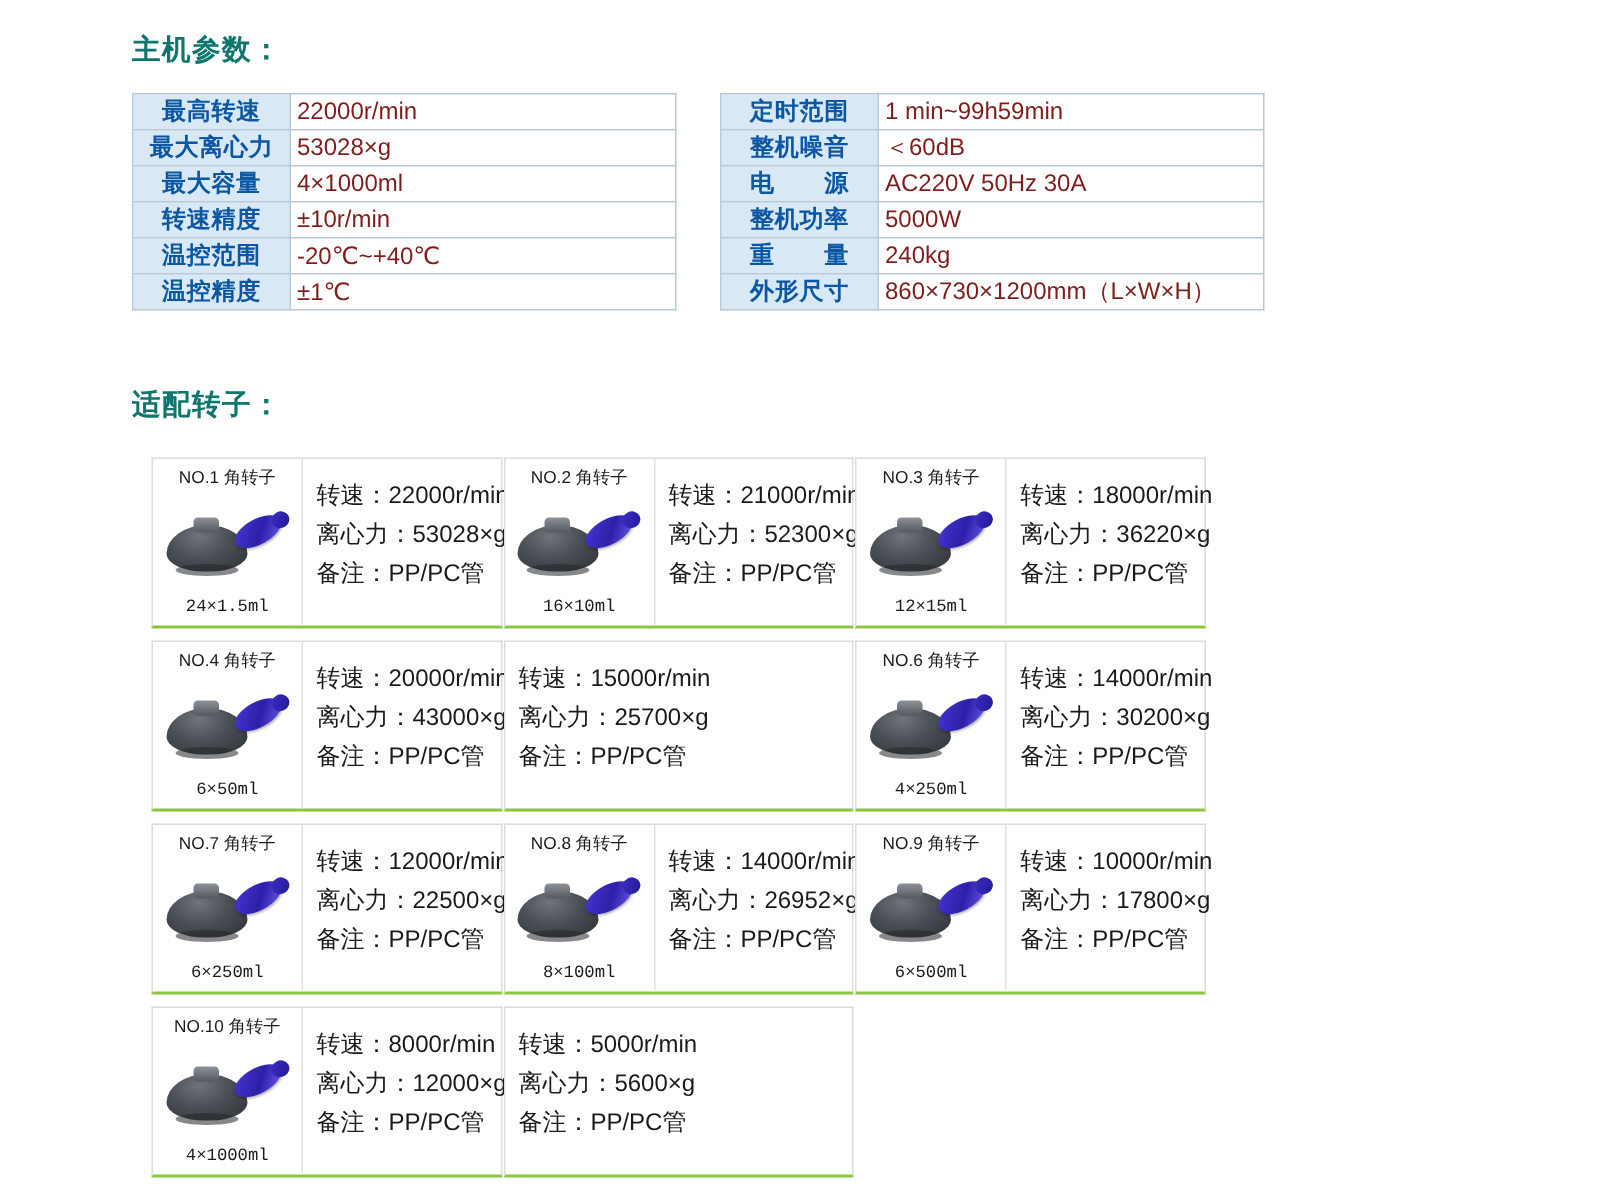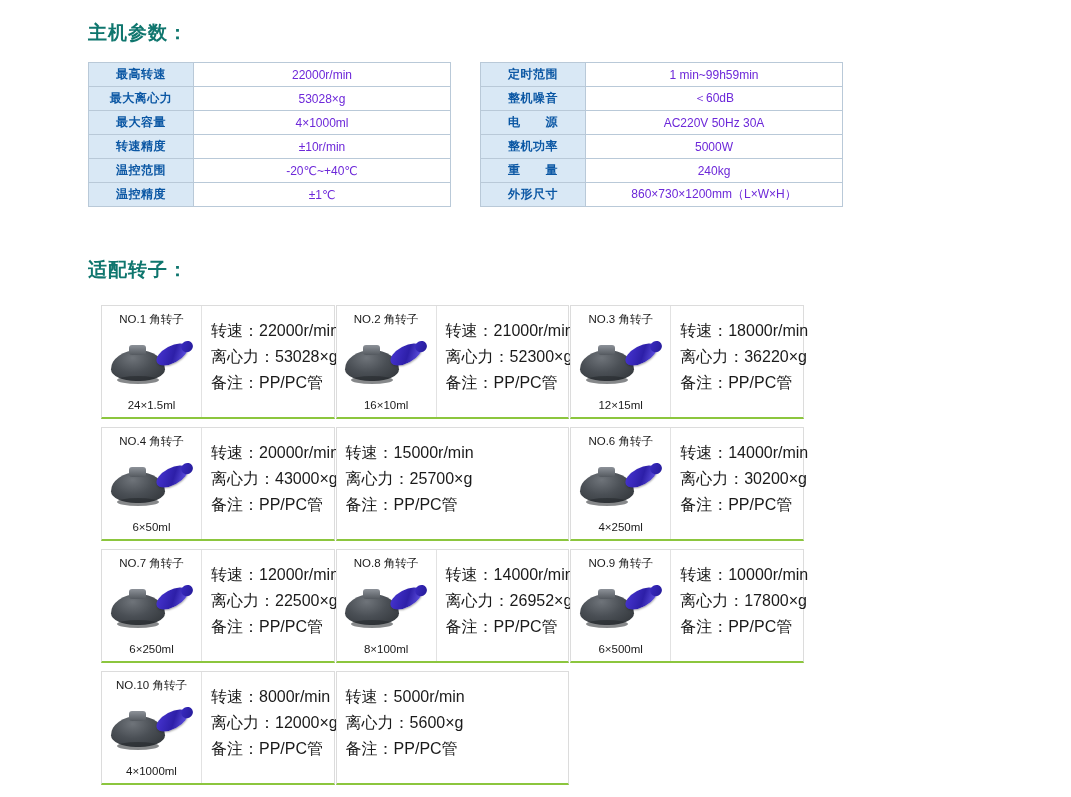--- a/index.html
+++ b/index.html
@@ -24,41 +24,40 @@
     color: #0f766e;
     letter-spacing: 1px;
   }
   #title-specs { left: 88px; top: 20px; }
   #title-rotors { left: 88px; top: 257px; }
 
   
   .spec-table {
     position: absolute;
     border-collapse: collapse;
-    font-size: 12px;
+    font-size: 16px;
   }
   #spec-left { left: 88px; top: 62px; width: 363px; }
   #spec-right { left: 480px; top: 62px; width: 363px; }
 
   .spec-table td {
     border: 1px solid #b9c9d8;
     height: 23px;
     padding: 0 4px;
   }
   .spec-table td.label {
     background: #d9e8f5;
     color: #0b57a4;
     font-weight: bold;
     text-align: center;
     width: 96px;
     letter-spacing: 0.5px;
   }
   .spec-table td.value {
-    text-align: center;
-    color: #6d28d9;
+    color: #7f1d1d;
     background: #ffffff;
   }
 
   
   #rotor-grid {
     position: absolute;
     left: 101px;
     top: 305px;
     width: 704px;
     display: grid;
@@ -92,20 +91,21 @@
   .rotor-name {
     font-size: 11.5px;
     color: #1a1a1a;
     text-align: center;
     line-height: 1.1;
   }
   .rotor-cap {
     font-size: 11.5px;
     color: #1a1a1a;
     text-align: right;
+    font-family: Liberation Mono, monospace;
   }
   .rotor-img {
     width: 86px;
     height: 44px;
     position: relative;
   }
   .rotor-right {
     flex: 1;
     padding: 12px 0 0 9px;
     box-sizing: border-box;

